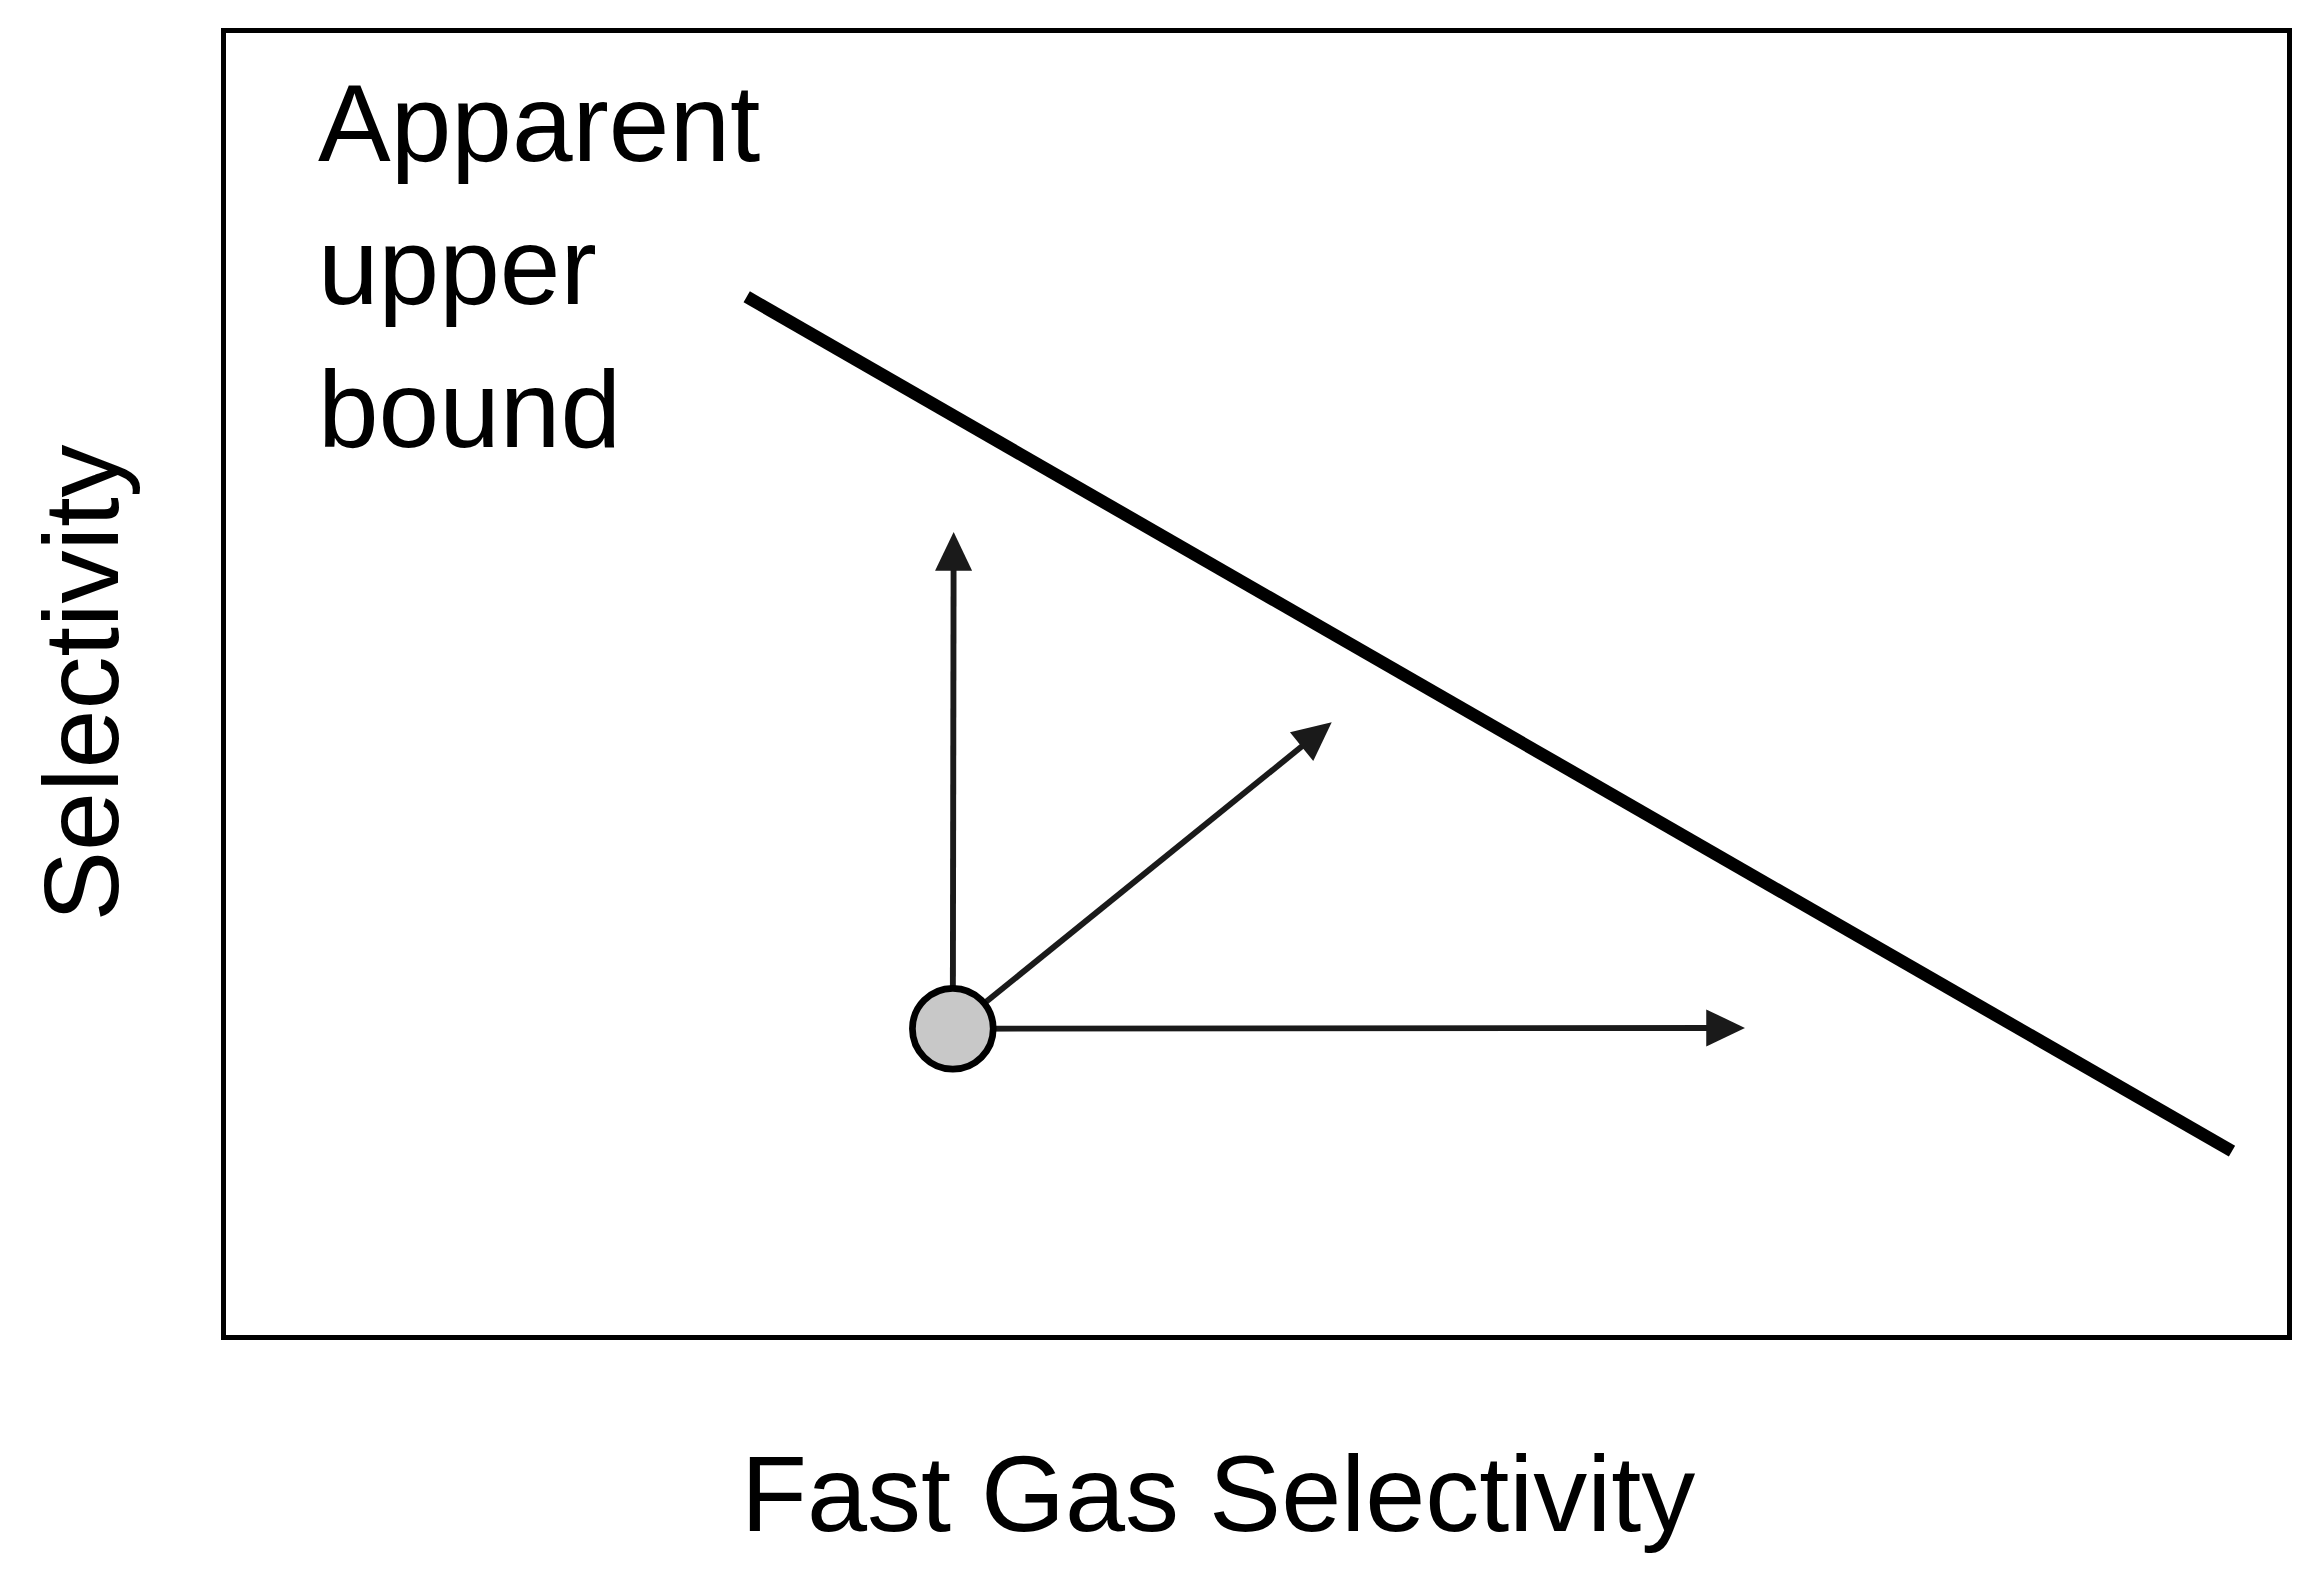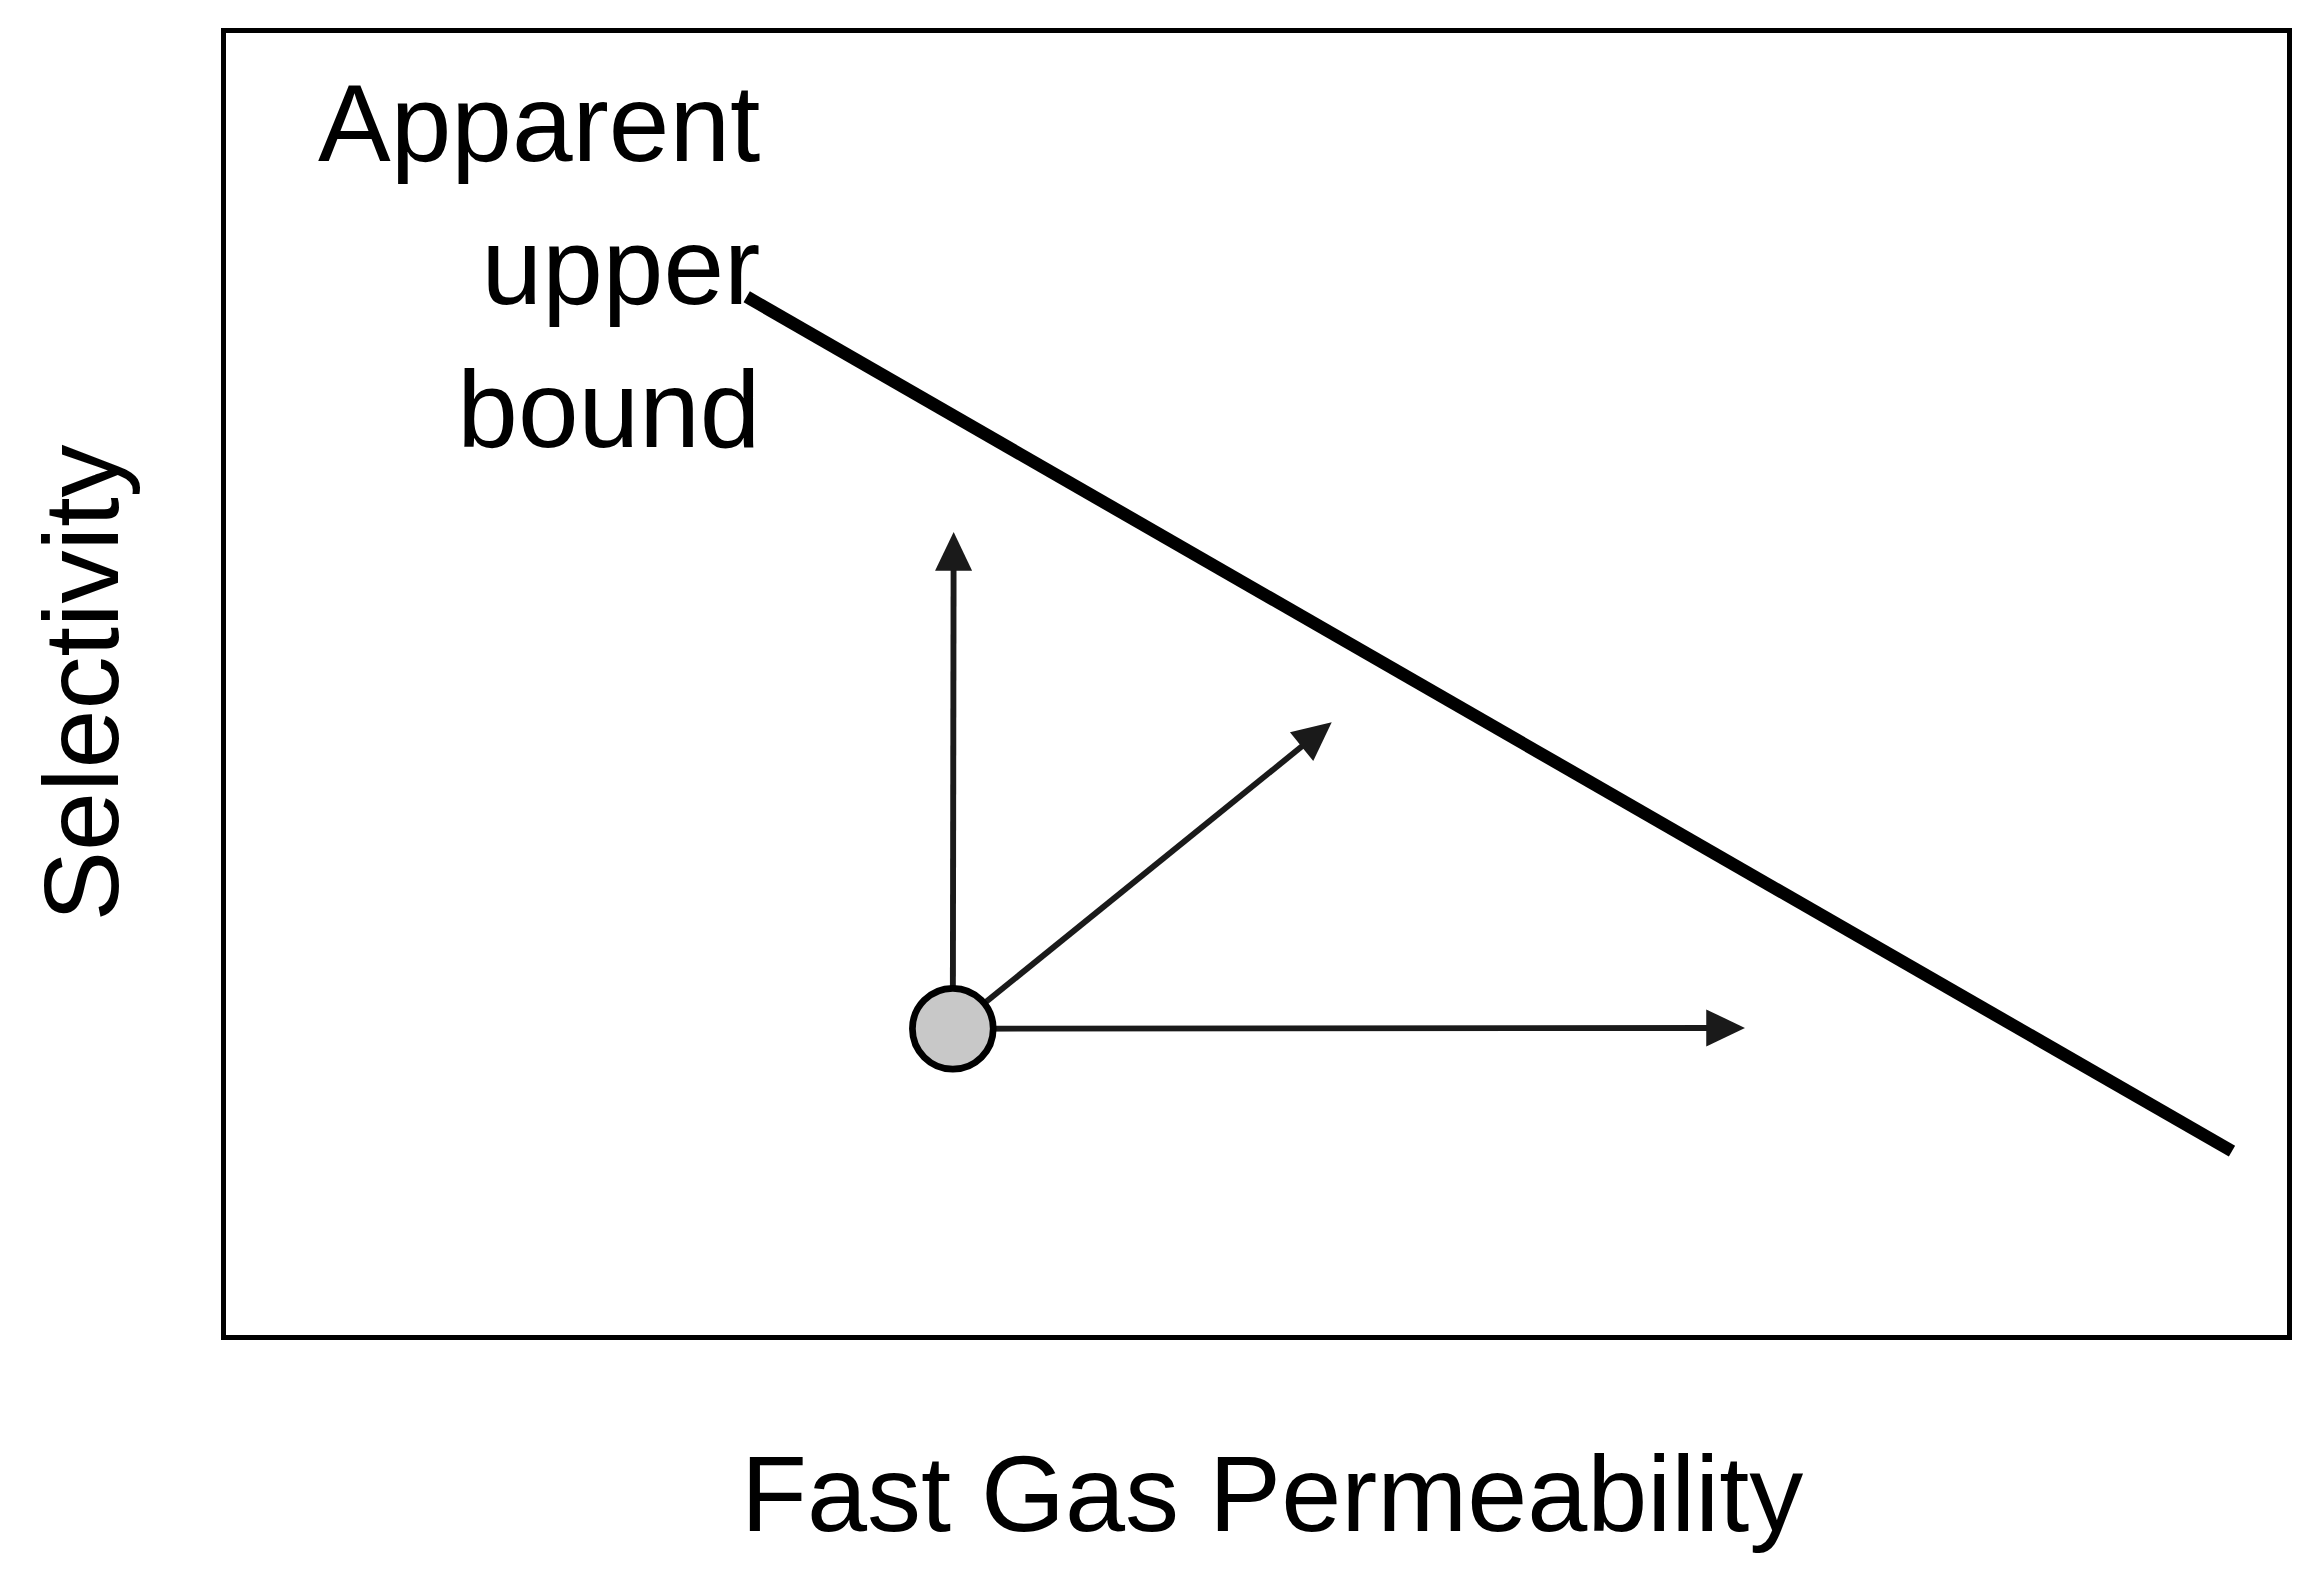--- a/index.html
+++ b/index.html
@@ -35,21 +35,20 @@
     pointer-events: none;
   }
   .annotation {
     position: absolute;
     left: 318px;
     top: 52px;
     font-size: 109px;
     line-height: 143px;
     white-space: pre-line;
     letter-spacing: 0px;
-    text-align: right;
   }
   .y-axis-label {
     position: absolute;
     left: 81px;
     top: 683px;
     transform: translate(-50%, -50%) rotate(-90deg);
     font-size: 106px;
     white-space: nowrap;
   }
   .x-axis-label {
@@ -77,16 +76,16 @@
       <polygon points="2073.0499,1221.1139 2027.0717897797501,1243.1596111605534 2027.028055665997,1199.1596328954759" fill="#1a1a1a"></polygon>
       <circle cx="1131.9634999999998" cy="1222.0493" r="48" fill="#c8c8c8" stroke="#000000" stroke-width="8"></circle>
     </svg>
 
   <div class="annotation">Apparent
 upper
 bound</div>
 
   <div class="y-axis-label">Selectivity</div>
 
-  <div class="x-axis-label">Fast Gas Permeability</div>
+  <div class="x-axis-label">Fast Gas Selectivity</div>
 
 </div>
 
 
 </body></html>

